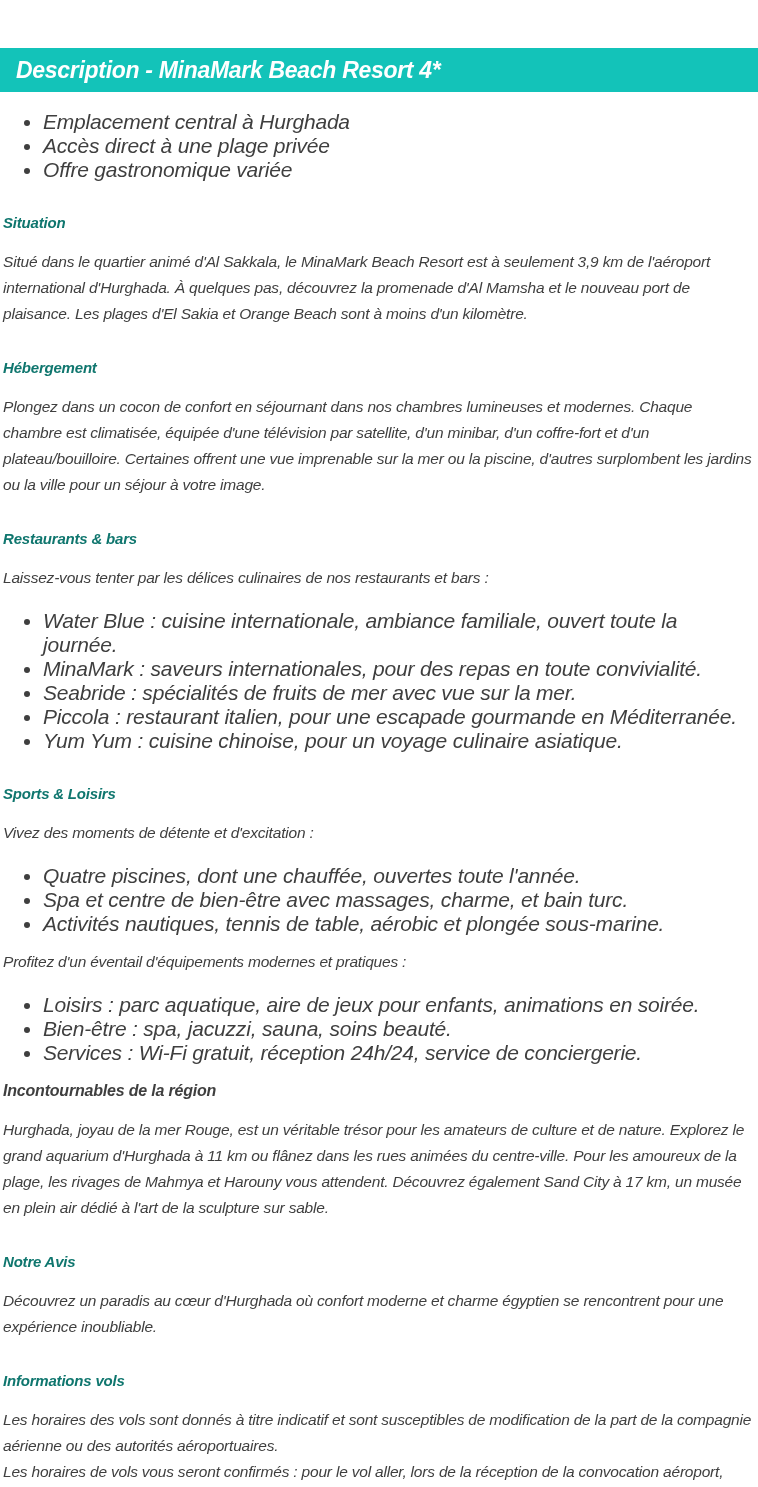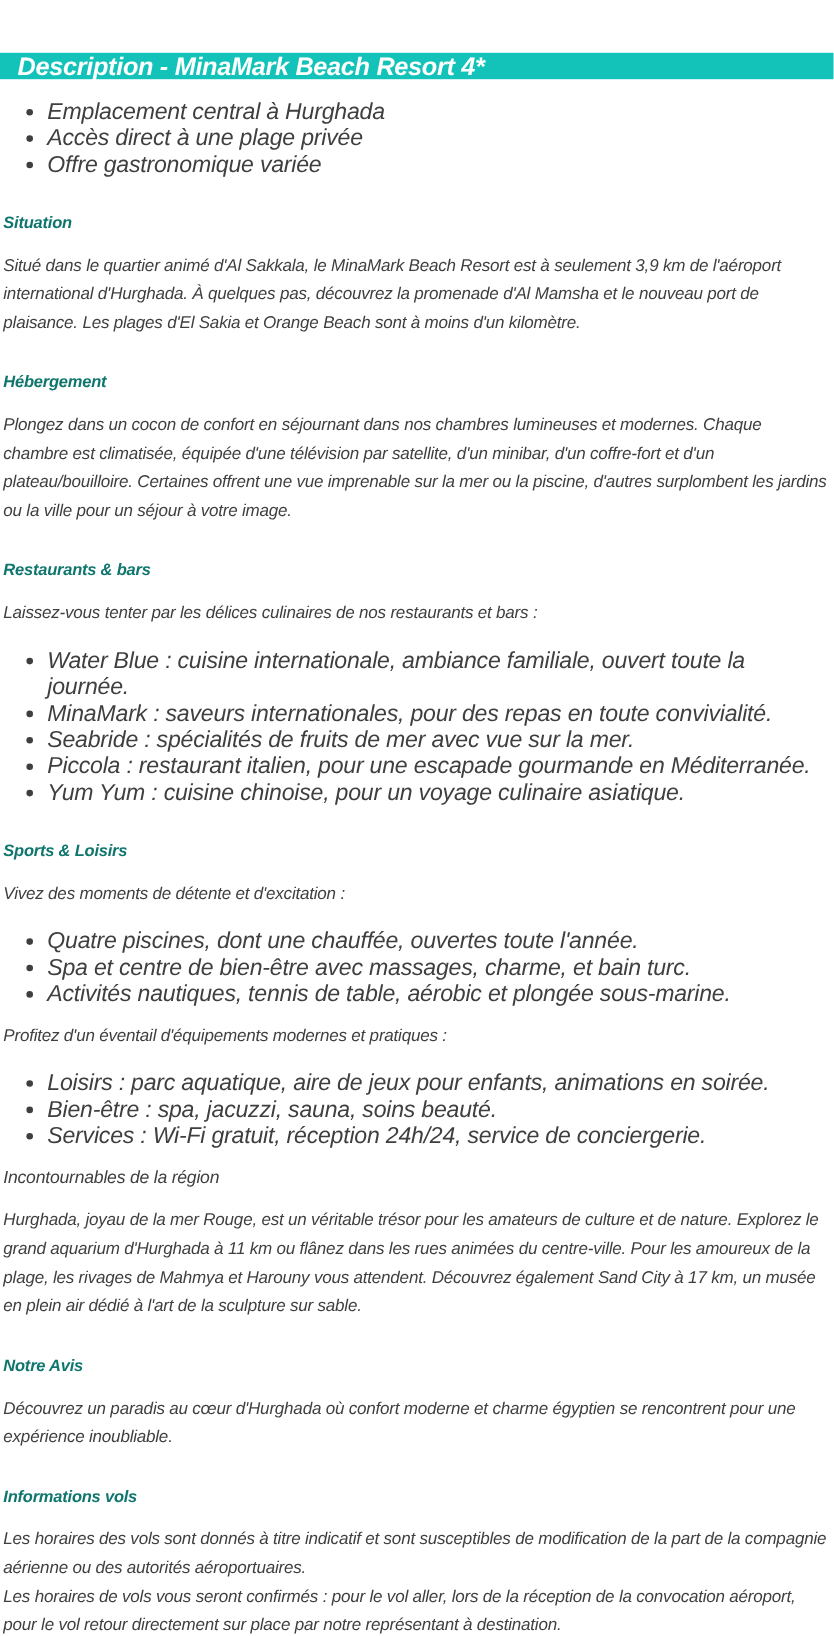--- a/index.html
+++ b/index.html
@@ -12,21 +12,21 @@
   }
   .page {
     width: 758px;
     min-height: 1487px;
     margin: 0 auto;
     background: #ffffff;
     overflow: hidden;
   }
   .banner {
     margin-top: 48px;
-    height: 24px;
+    height: 44px;
     background: #13c3b9;
     display: flex;
     align-items: center;
     padding-left: 16px;
     box-sizing: border-box;
   }
   .banner-title {
     color: #ffffff;
     font-weight: 700;
     font-style: italic;
@@ -46,21 +46,21 @@
     line-height: 26px;
     letter-spacing: -0.2px;
   }
   p.body-text {
     font-size: 15.5px;
     line-height: 26px;
     margin: 13px 0 0 0;
     letter-spacing: -0.2px;
   }
   p.body-text.strong {
-    font-weight: 400;
+    font-weight: 700;
     font-size: 16px;
   }
   p.body-text.no-gap {
     margin-top: 0;
   }
   ul.bullet-list {
     margin: 18px 0 0 0;
     padding-left: 40px;
     list-style-type: disc;
   }

